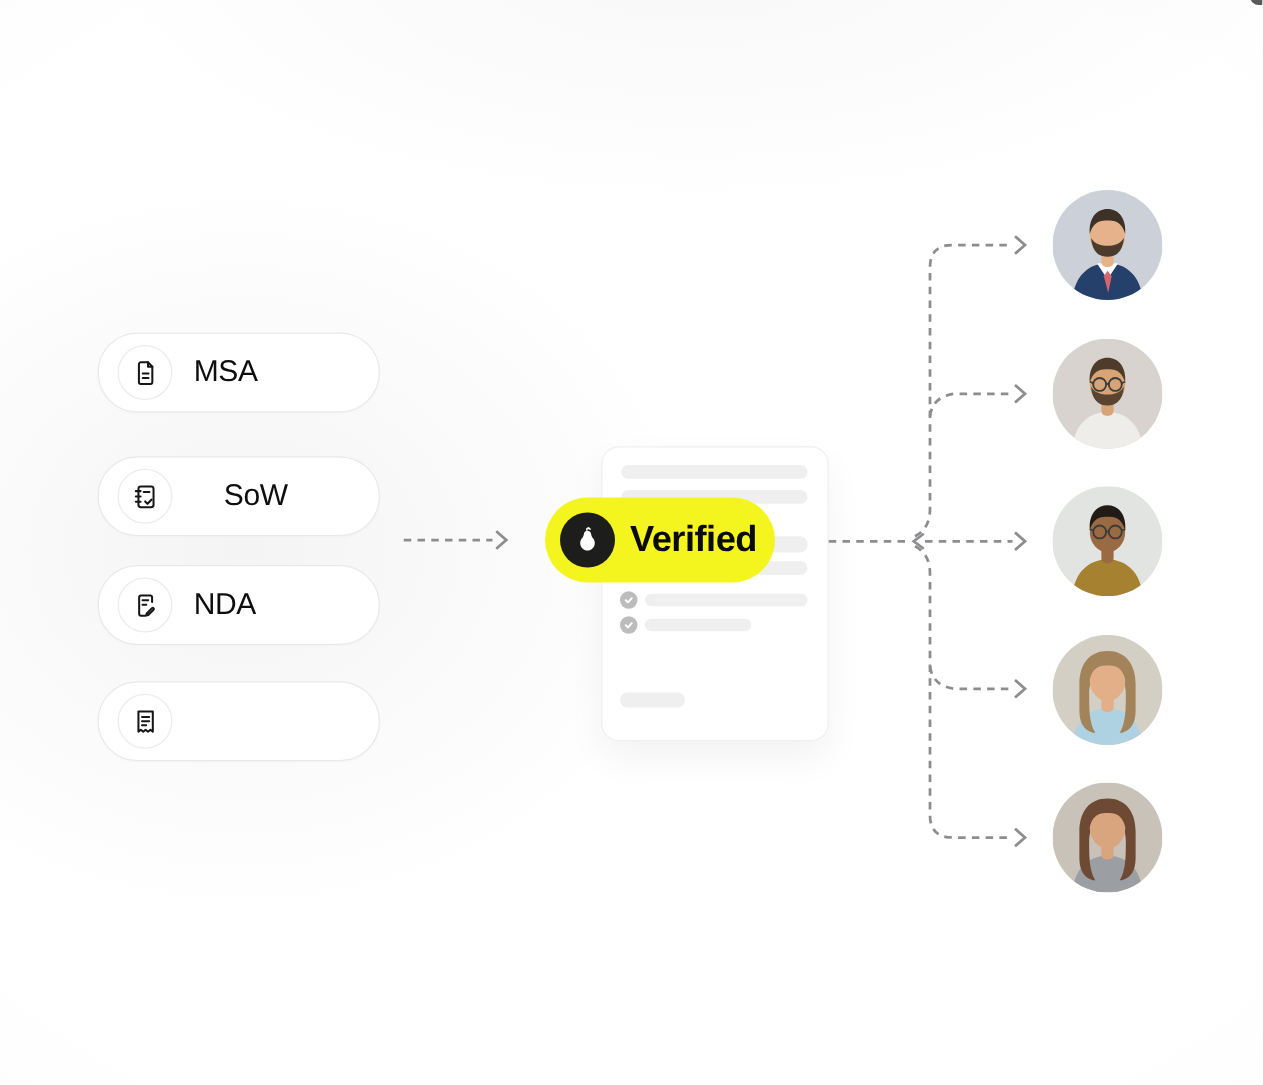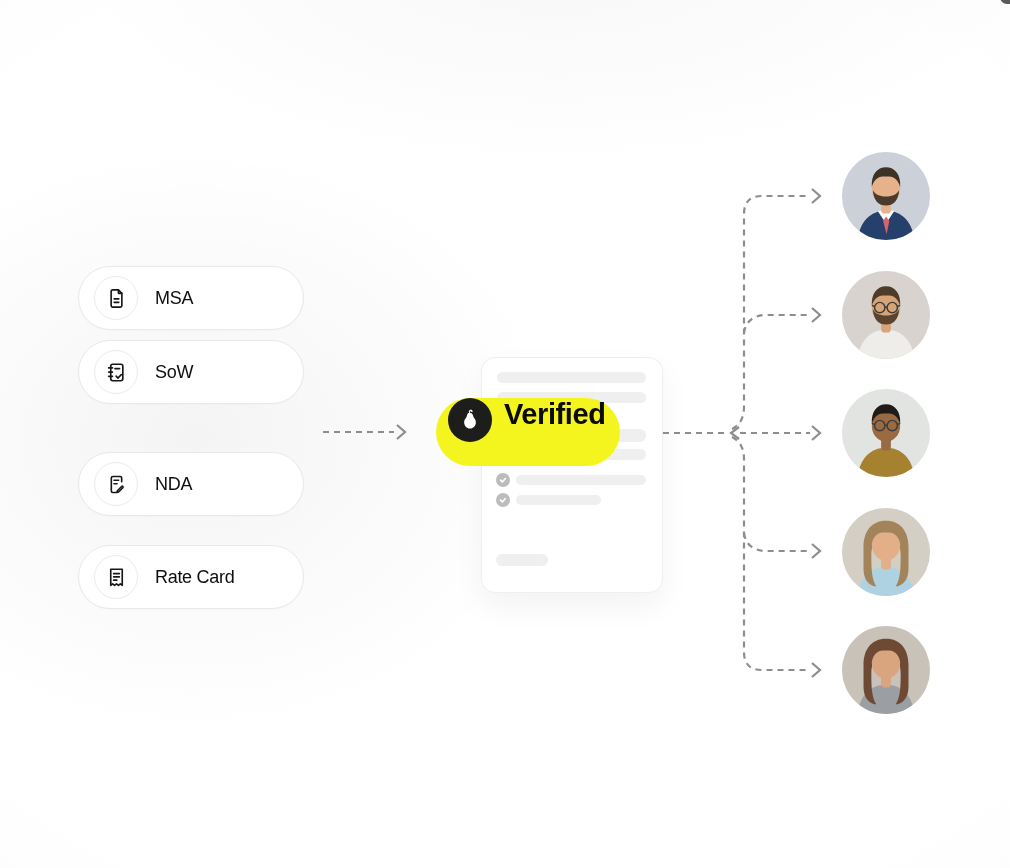--- a/index.html
+++ b/index.html
@@ -22,33 +22,33 @@
     position:absolute;left:78px;
     width:226px;height:64px;
     background:#ffffff;
     border:1px solid var(--pill-border);
     border-radius:32px;
     display:flex;align-items:center;
     padding-left:15px;box-sizing:border-box;
     box-shadow:0 1px 2px rgba(0,0,0,0.02);
   }
   .pill:nth-of-type(1){top:266px;}
-  .pill:nth-of-type(2){top:340px;}
+  .pill:nth-of-type(2){top:365px;gap:24px;}
   .pill:nth-of-type(3){top:452px;text-align:right;}
   .pill:nth-of-type(4){top:545px;}
   .pill .icon-circle{
     width:42px;height:42px;border-radius:50%;
     border:1px solid #ececec;background:#fff;
     display:flex;align-items:center;justify-content:center;
     flex:0 0 auto;
   }
   .pill .icon-circle svg{width:23px;height:23px;stroke:#161616;fill:none;stroke-width:1.7;stroke-linecap:round;stroke-linejoin:round;}
   .pill .label{
     margin-left:17px;
-    font-size:18px;font-weight:500;color:#0e0e0e;letter-spacing:-0.3px;
+    font-size:24px;font-weight:500;color:#0e0e0e;letter-spacing:-0.3px;
   }
 
   
   .doc-card{
     position:absolute;left:481px;top:357px;
     width:180px;height:234px;
     background:#fff;border:1px solid #efefef;border-radius:14px;
     box-shadow:0 14px 30px rgba(0,0,0,0.05);
   }
   .skel{position:absolute;background:var(--skeleton);border-radius:6px;}
@@ -64,21 +64,21 @@
     background:var(--check);display:flex;align-items:center;justify-content:center;
   }
   .check-dot.c1{top:115px;} .check-dot.c2{top:135px;}
   .check-dot svg{width:8px;height:8px;stroke:#fff;fill:none;stroke-width:2;stroke-linecap:round;stroke-linejoin:round;}
 
   
   .badge{
     position:absolute;left:436px;top:398px;
     width:184px;height:68px;border-radius:34px;
     background:var(--badge-bg);
-    display:flex;
+    display:flex;align-items:center;
     padding-left:12px;box-sizing:border-box;
     z-index:5;
   }
   .badge .badge-circle{
     width:44px;height:44px;border-radius:50%;
     background:var(--badge-circle);
     display:flex;align-items:center;justify-content:center;flex:0 0 auto;
   }
   .badge .badge-circle svg{width:26px;height:26px;}
   .badge .badge-label{
@@ -150,21 +150,20 @@
     <span class="label">NDA</span>
   </div>
 
   <div class="pill">
     <span class="icon-circle">
       <svg viewBox="0 0 24 24">
           <path d="M6 3.4h12v16.8l-2-1.6-2 1.6-2-1.6-2 1.6-2-1.6-2 1.6z"></path>
           <path d="M9 8h6M9 11.4h6M9 14.8h3.4"></path>
         </svg>
     </span>
-    <span class="label">Rate Card</span>
   </div>
 
   <svg class="connectors" width="1010" height="868" viewBox="0 0 1010 868">
 
     <path class="dash" d="M323 432 H394"></path>
     <path d="M397 425 l8 7 -8 7"></path>
 
     <path class="dash" d="M663 433 H726"></path>
 
     <path d="M739 427 l-8 6 8 6"></path>

